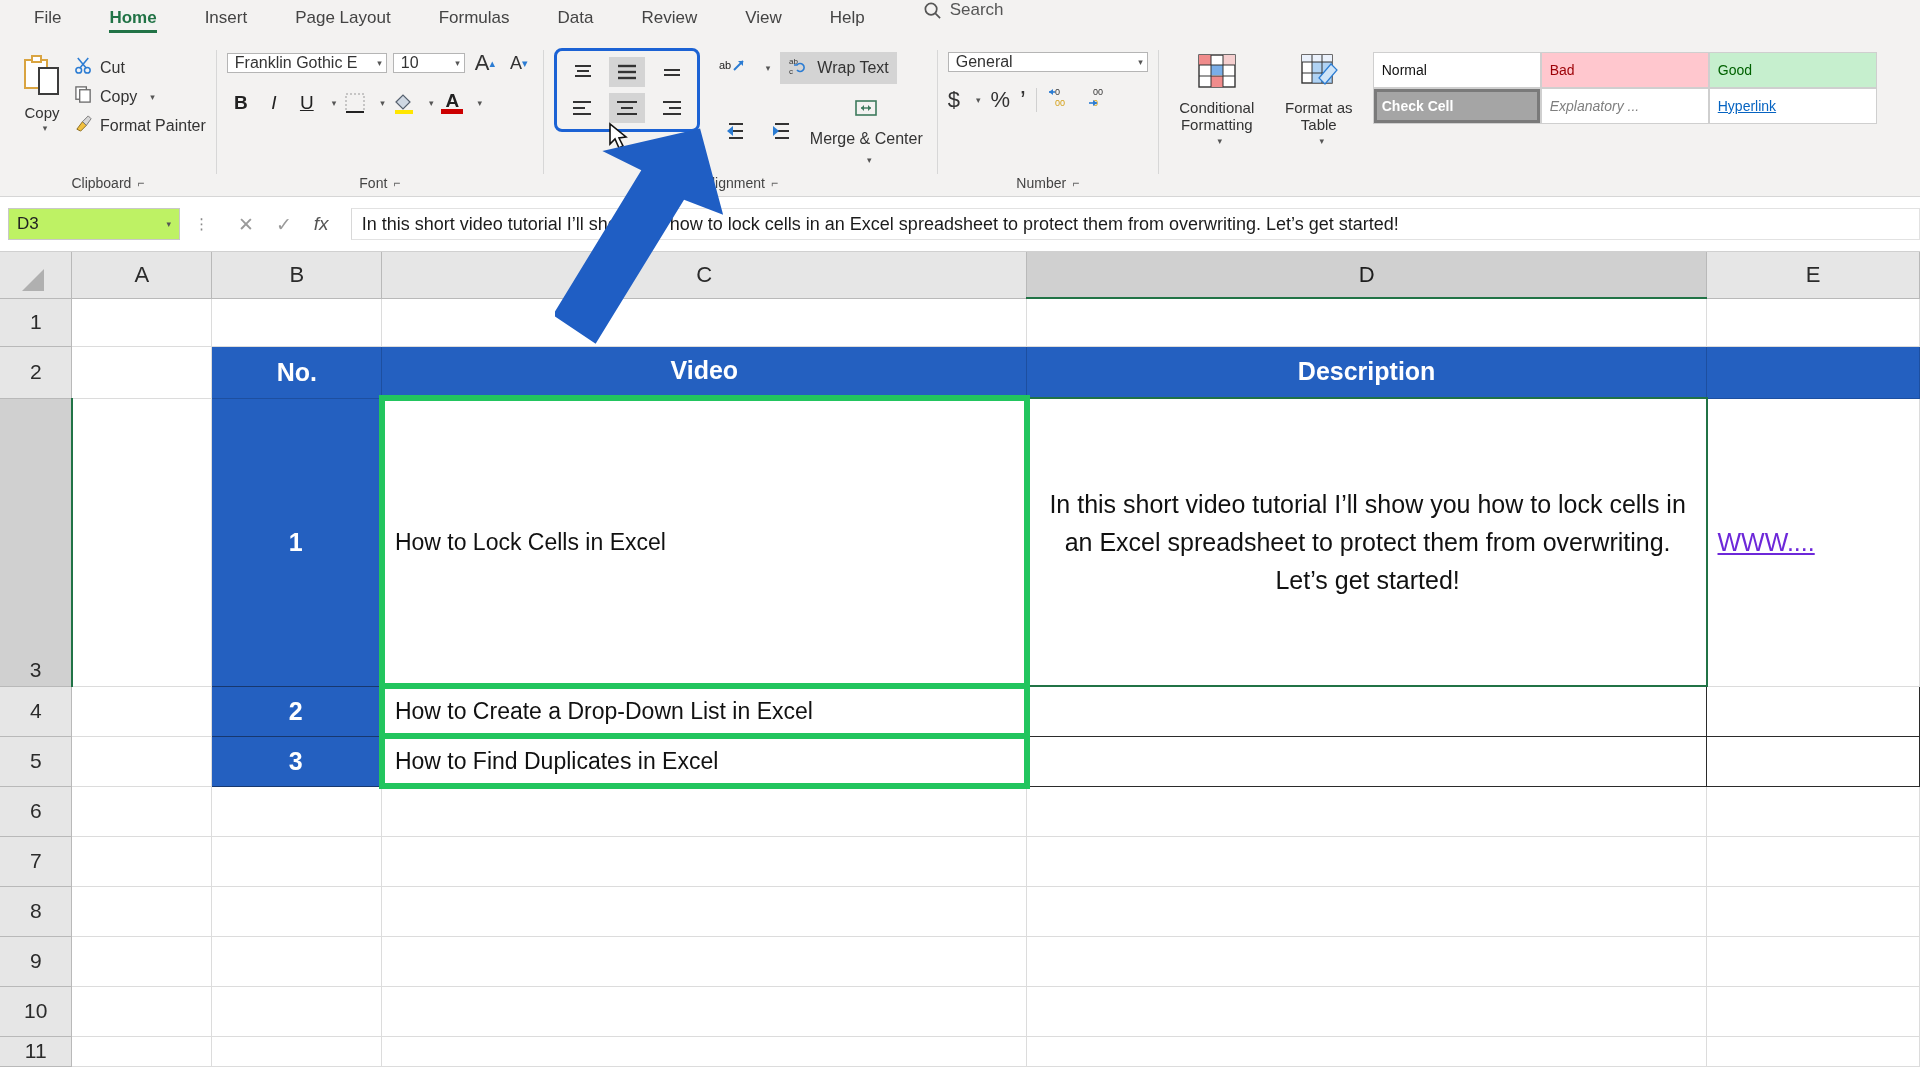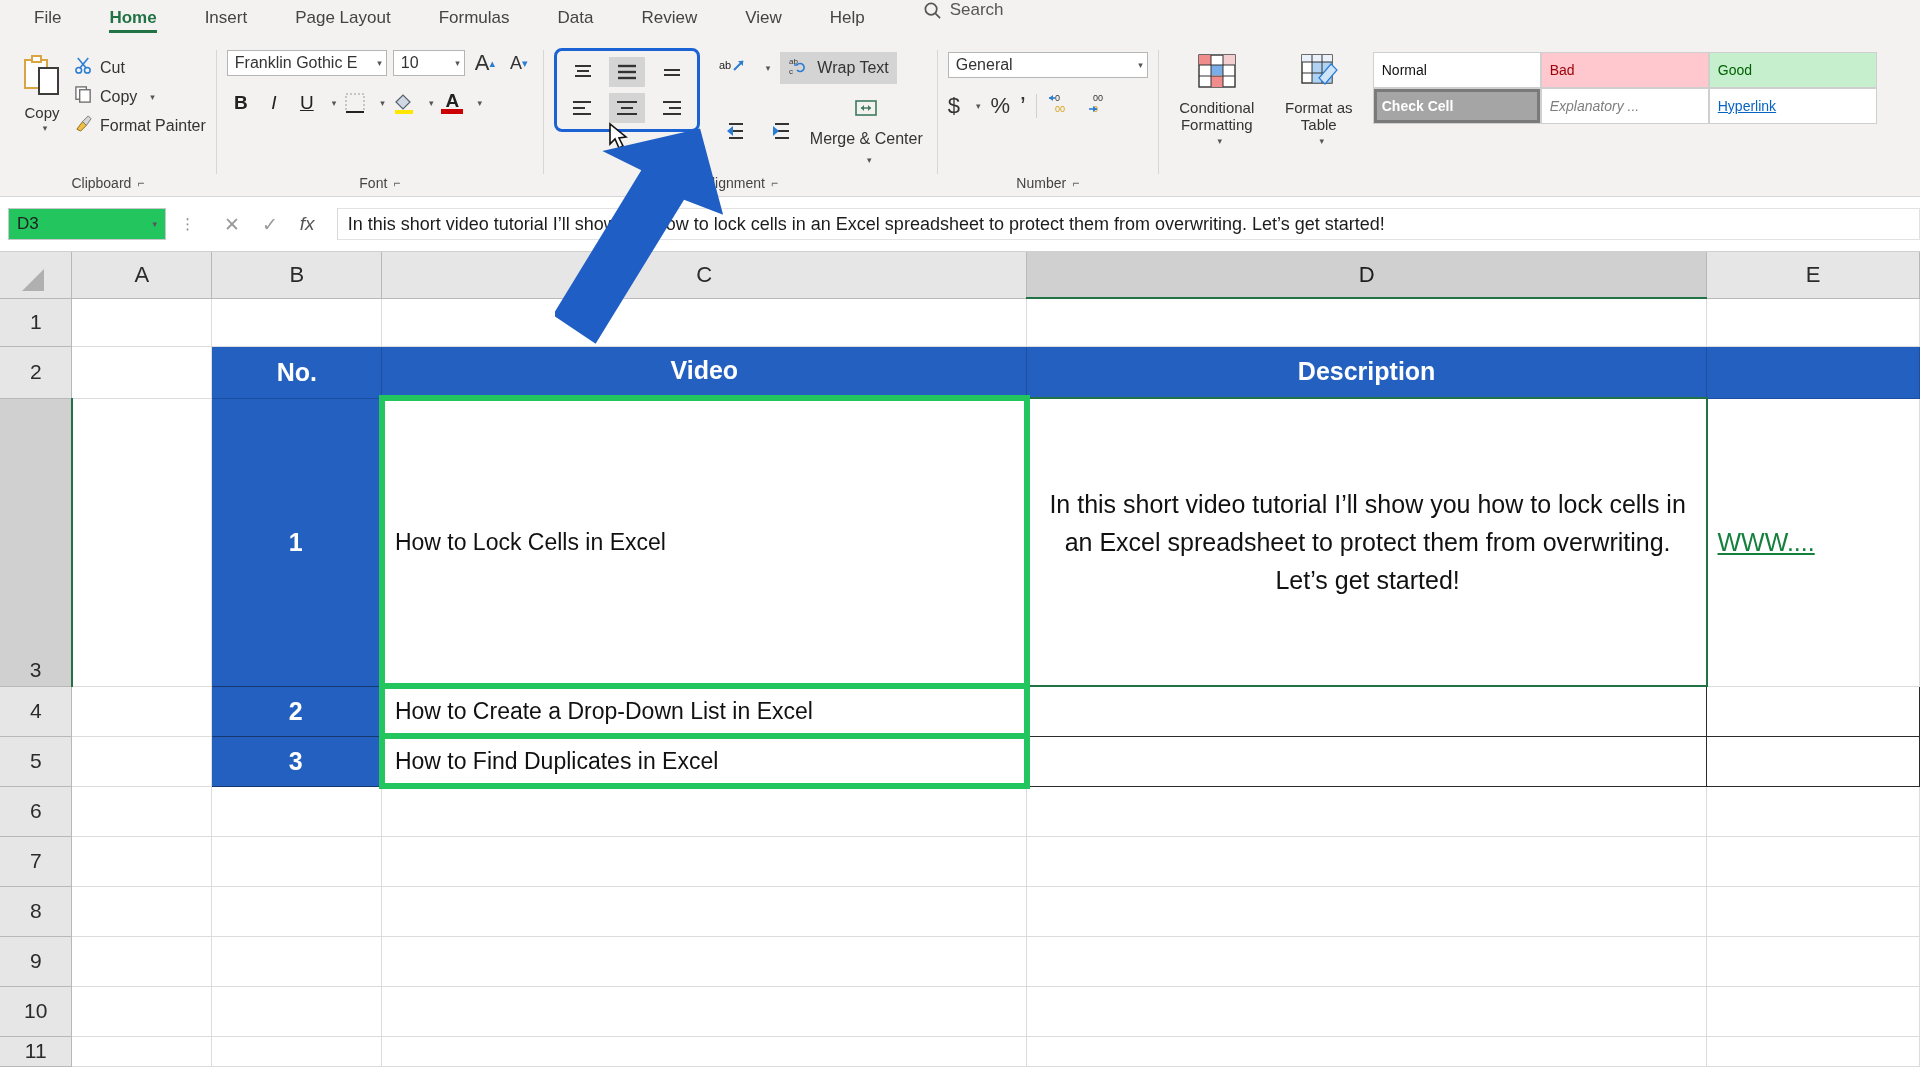--- a/index.html
+++ b/index.html
@@ -45,21 +45,21 @@
   
   .paste-btn { width:64px; display:flex; flex-direction:column; align-items:center; gap:2px; padding-top:6px; }
   .paste-lbl { font-size:15px; color:#333; }
   .cb-items { display:flex; flex-direction:column; gap:6px; padding-top:8px; }
   .cb-item { display:flex; align-items:center; gap:7px; font-size:16px; color:#333; }
 
   
   .fontrow1 { display:flex; align-items:center; gap:6px; }
   .fontrow2 { display:flex; align-items:center; gap:5px; margin-top:10px; }
   .combo {
-    background:#fff; border:1px solid #b5b5b5; height:26px;
+    background:#fff; border:1px solid #b5b5b5; height:20px;
     display:flex; align-items:center; padding:0 4px 0 7px;
     font-size:16px; color:#333; justify-content:space-between;
   }
   .caret { font-size:9px; color:#555; padding-left:6px;}
   .btn { display:flex; align-items:center; justify-content:center; min-width:28px; height:30px; }
   .bi { font-size:19px; color:#222; }
 
   
   .alignbox {
     border:3px solid #1b62d4; border-radius:8px; padding:6px 8px;
@@ -87,21 +87,21 @@
   .stylecol { display:flex; flex-direction:column; }
   .stylecell {
     width:168px; height:36px; border:1px solid #cfcfcf; display:flex;
     align-items:center; padding-left:8px; font-size:14px; background:#fff; color:#111;
   }
   .stylecell.sel { outline:3px solid #7a7a7a; outline-offset:-4px; }
 
   
   #fbar { height:55px; background:#fff; display:flex; align-items:center; padding:0 0 0 8px; gap:8px;
           border-bottom:1px solid #d0d0d0;}
-  #namebox { width:158px; height:32px; border:1px solid #c8c8c8; background:#22c55e;
+  #namebox { width:172px; height:32px; border:1px solid #c8c8c8; background:#bef264;
              display:flex; align-items:center; justify-content:space-between; padding:0 8px;
              font-size:17px; color:#222; }
   .vdots { color:#888; font-size:15px; letter-spacing:1px; padding:0 6px;}
   .fbtns { display:flex; align-items:center; gap:22px; padding:0 14px; font-size:19px; color:#9a9a9a; }
   #finput { flex:1; height:32px; border:1px solid #e2e2e2; border-left:1px solid #d8d8d8; background:#fff;
             display:flex; align-items:center; padding-left:10px; font-size:18px; color:#1c1c1c; }
 
   
   #grid { position:relative; width:1920px; height:828px; background:#fff; overflow:hidden; }
   table.sheet { border-collapse:collapse; table-layout:fixed; }
@@ -115,21 +115,21 @@
   .rowhdr.sel { background:#d0d0d0; border-right:2px solid #217346;}
   td.cell { border-right:1px solid #dcdcdc; border-bottom:1px solid #dcdcdc; background:#fff;
             font-size:23px; color:#111; padding:0 6px; vertical-align:middle; }
   td.hdrcell { background:#2460c0; color:#fff; font-weight:bold; text-align:center; font-size:25px;
                border:1px solid #1d4fa0; }
   td.numcell { background:#2460c0; color:#fff; font-weight:bold; text-align:center; font-size:25px;
                border:1px solid #17386f; }
   td.textcell { text-align:left; padding-left:10px; border:6px solid #22c55e; }
   td.desccell { text-align:center; font-size:25px; line-height:38px; padding:6px 14px;
                 border:2px solid #217346; }
-  td.linkcell { color:#15803d; text-decoration:underline; font-size:25px; padding-left:10px;
+  td.linkcell { color:#6d28d9; text-decoration:underline; font-size:25px; padding-left:10px;
                 border-right:1px solid #dcdcdc; border-bottom:1px solid #dcdcdc;}
   td.emptybd { border:1px solid #2b2b2b; }
   .corner-tri { width:0;height:0;border-left:22px solid transparent;border-bottom:22px solid #b0b0b0;
                 margin:10px 0 0 22px; }
 
   
   #arrow { position:absolute; left:560px; top:120px; width:220px; height:240px; pointer-events:none; z-index:50;}
 </style>
 </head>
 <body>

